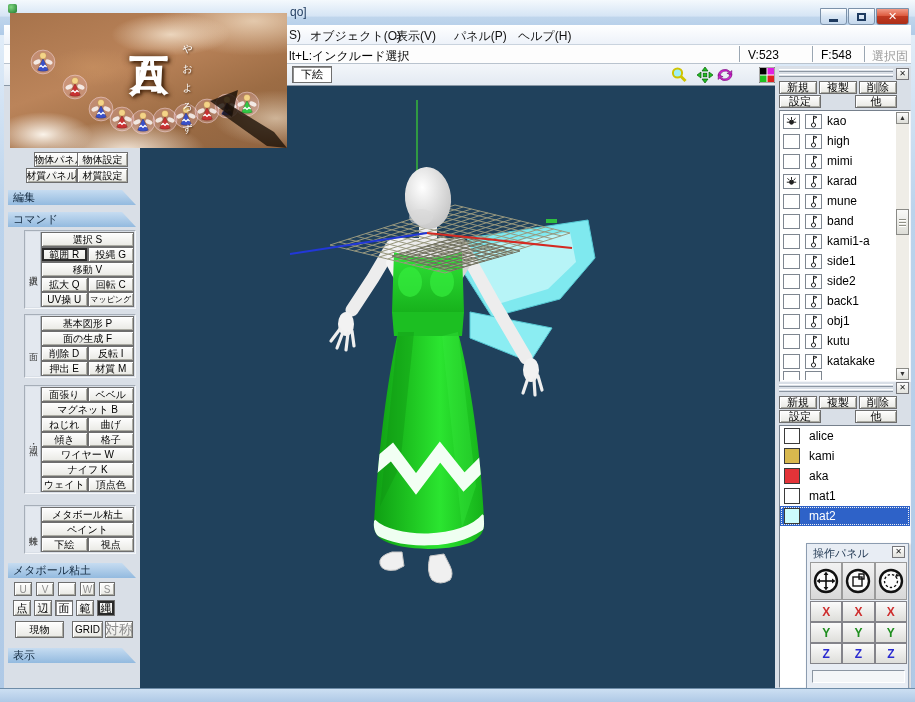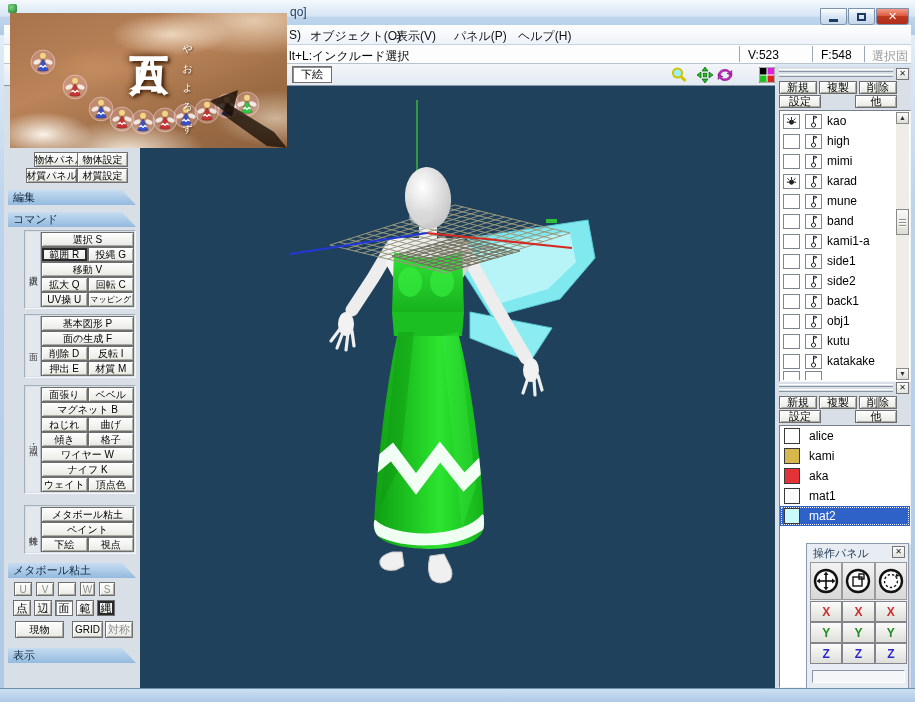--- a/index.html
+++ b/index.html
@@ -313,21 +313,21 @@
       <button class="btn pressed" style="width:18px;font-size:11px">面</button>
       <button class="btn" style="width:18px;font-size:11px">範</button>
       <button class="btn sel" style="width:18px;font-size:11px">縄</button>
     </div>
 
     <div class="abs" style="left:11px;top:535px;width:118px;height:17px;display:flex">
       <button class="btn" style="width:56px;font-size:10px">現物</button>
       <span style="width:9px"></span>
       <button class="btn" style="width:36px">GRID</button>
       <span style="width:2px"></span>
-      <button class="btn dis" style="width:32px;font-size:11px">対称</button>
+      <button class="btn dis" style="width:32px;font-size:14px">対称</button>
     </div>
 
     <div class="shdr" style="top:562px">表示</div>
 
   </div>
 
   <div class="abs viewport">
     <svg width="635" height="602" viewBox="0 0 635 602">
       <defs>
         <linearGradient id="gBody" x1="0" y1="0" x2="1" y2="0">

